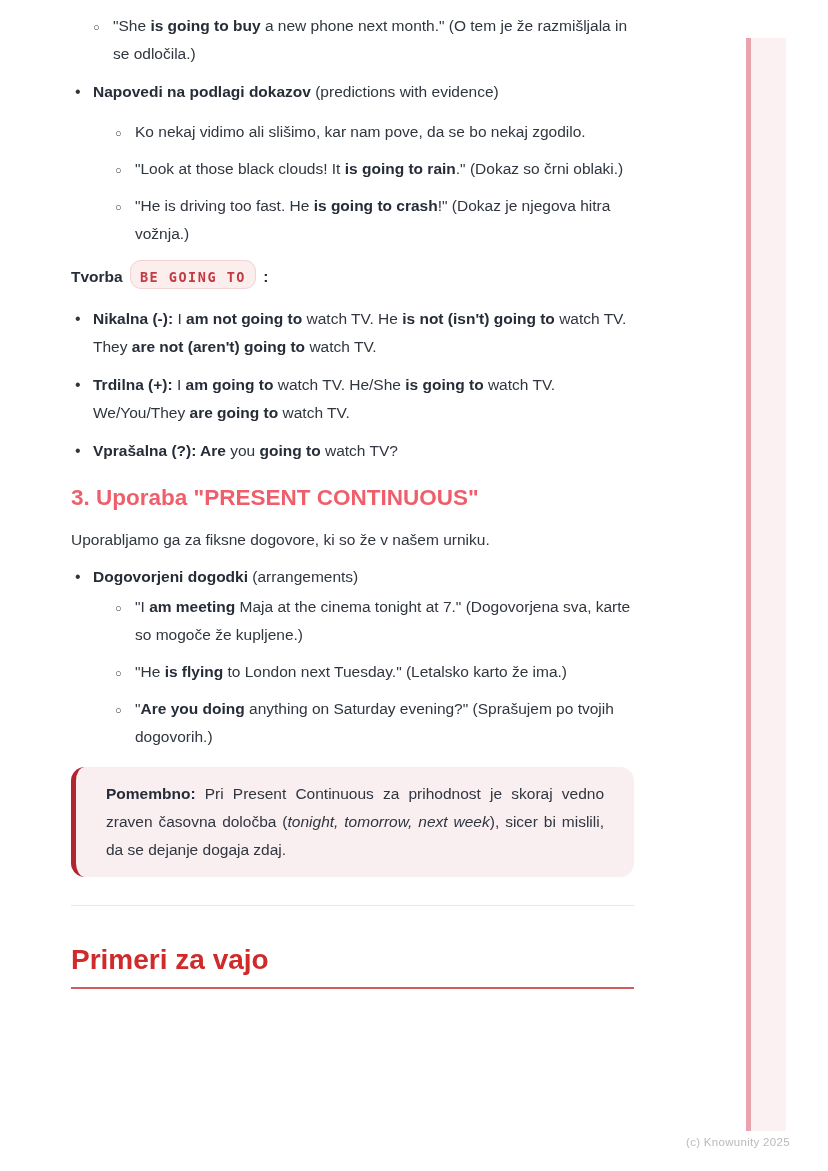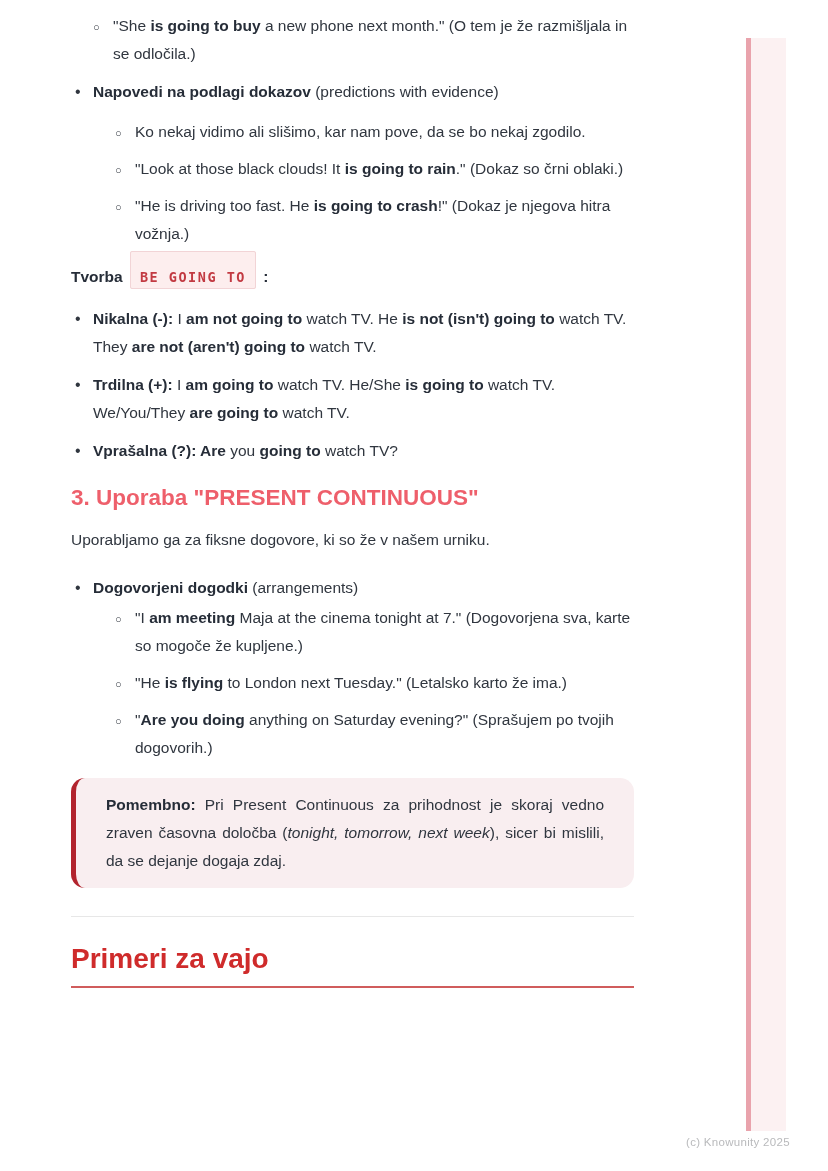--- a/index.html
+++ b/index.html
@@ -49,55 +49,55 @@
 
   .tvorba-line { margin: 15px 0 0 0; }
   code.badge {
     font-family: "DejaVu Sans Mono", monospace;
     font-weight: 700;
     font-size: 13.5px;
     letter-spacing: 1.5px;
     color: #c23a42;
     background: #fdeeee;
     border: 1px solid #f2d4d6;
-    border-radius: 2px;
-    padding: 17px 9px 3px 9px;
+    border-radius: 11px;
+    padding: 8px 9px 3px 9px;
     margin: 0 3px;
     white-space: nowrap;
   }
 
   .forms-list { margin-top: 14px; }
 
   h3.section-h3 {
     margin: 18px 0 0 0;
     font-size: 22.5px;
     line-height: 30px;
     font-weight: 700;
     color: #ee5f6b;
   }
   .usage-intro { margin: 13px 0 0 0; }
-  .arrangements-block { margin-top: 20px; }
+  .arrangements-block { margin-top: 9px; }
 
   .callout {
     margin-top: 16px;
     background: #f9eef0;
     border-left: 5px solid #b2242e;
     border-radius: 14px;
     padding: 13px 30px 13px 30px;
     text-align: justify;
   }
 
   hr.divider {
     border: none;
     border-top: 1px solid #e7e7e7;
     margin: 28px 0 0 0;
   }
 
   h2.exercises-h2 {
-    margin: 24px 0 0 0;
+    margin: 36px 0 0 0;
     font-size: 28px;
     line-height: 36px;
     font-weight: 700;
     color: #cf2b2b;
     border-bottom: 2px solid #d05c5c;
     padding-bottom: 9px;
   }
   .primer-label { margin: 22px 0 0 0; font-weight: 700; color: #262d38; }
 
   

